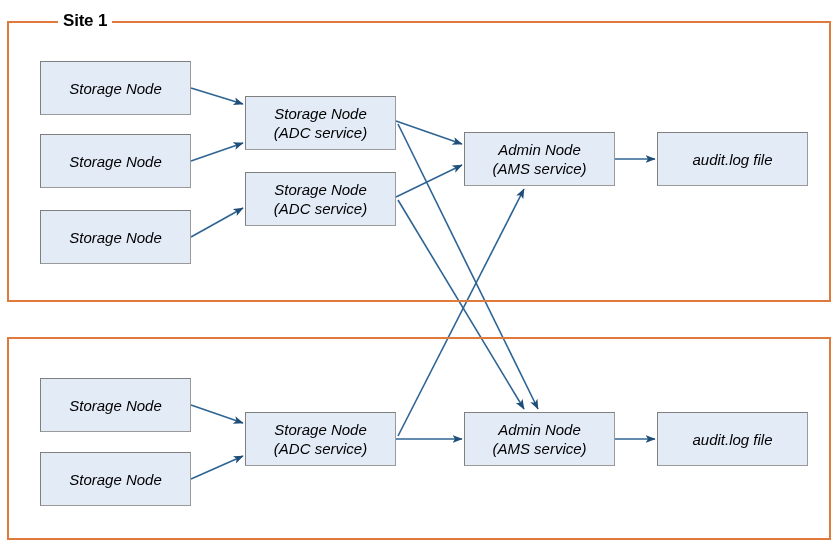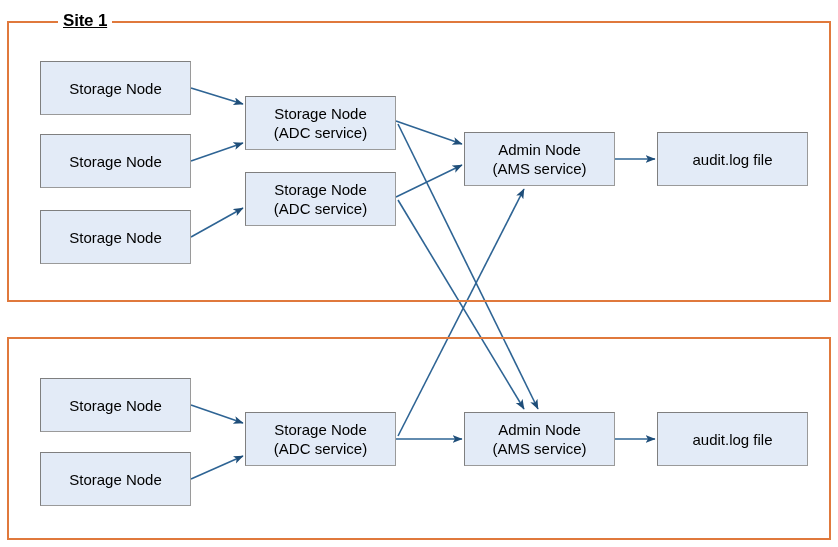--- a/index.html
+++ b/index.html
@@ -44,20 +44,21 @@
     border-bottom-color:#9a9a9a;
     display:flex;
     flex-direction:column;
     align-items:center;
     justify-content:center;
     color:#000000;
     font-size:15px;
     line-height:19px;
     text-align:center;
     white-space:nowrap;
+    font-style:italic;
   }
   .node .line2{display:block;text-align:right;}
   
   #wires{
     position:absolute;
     left:0;top:0;
     width:838px;height:547px;
     pointer-events:none;
   }
 </style>
@@ -92,21 +93,21 @@
 
       <line x1="396" y1="439" x2="462" y2="439"></line>
 
       <line x1="398" y1="436" x2="524" y2="189"></line>
 
       <line x1="615" y1="439" x2="655" y2="439"></line>
     </g>
   </svg>
 
   <div class="site-frame" style="left:7px;top:21px;width:824px;height:281px;"></div>
-  <div class="site-label" style="left:58px;top:12px;text-decoration:underline;">Site 1</div>
+  <div class="site-label" style="left:58px;top:12px;">Site 1</div>
 
   <div class="site-frame" style="left:7px;top:337px;width:824px;height:203px;"></div>
   <div class="site-label" style="left:58px;top:338px;margin-top:44px;">Site 2</div>
 
   <div class="node" style="left:40px;top:61px;width:151px;height:54px;">
     <span>Storage Node</span>
   </div>
 
   <div class="node" style="left:40px;top:134px;width:151px;height:54px;">
     <span>Storage Node</span>

